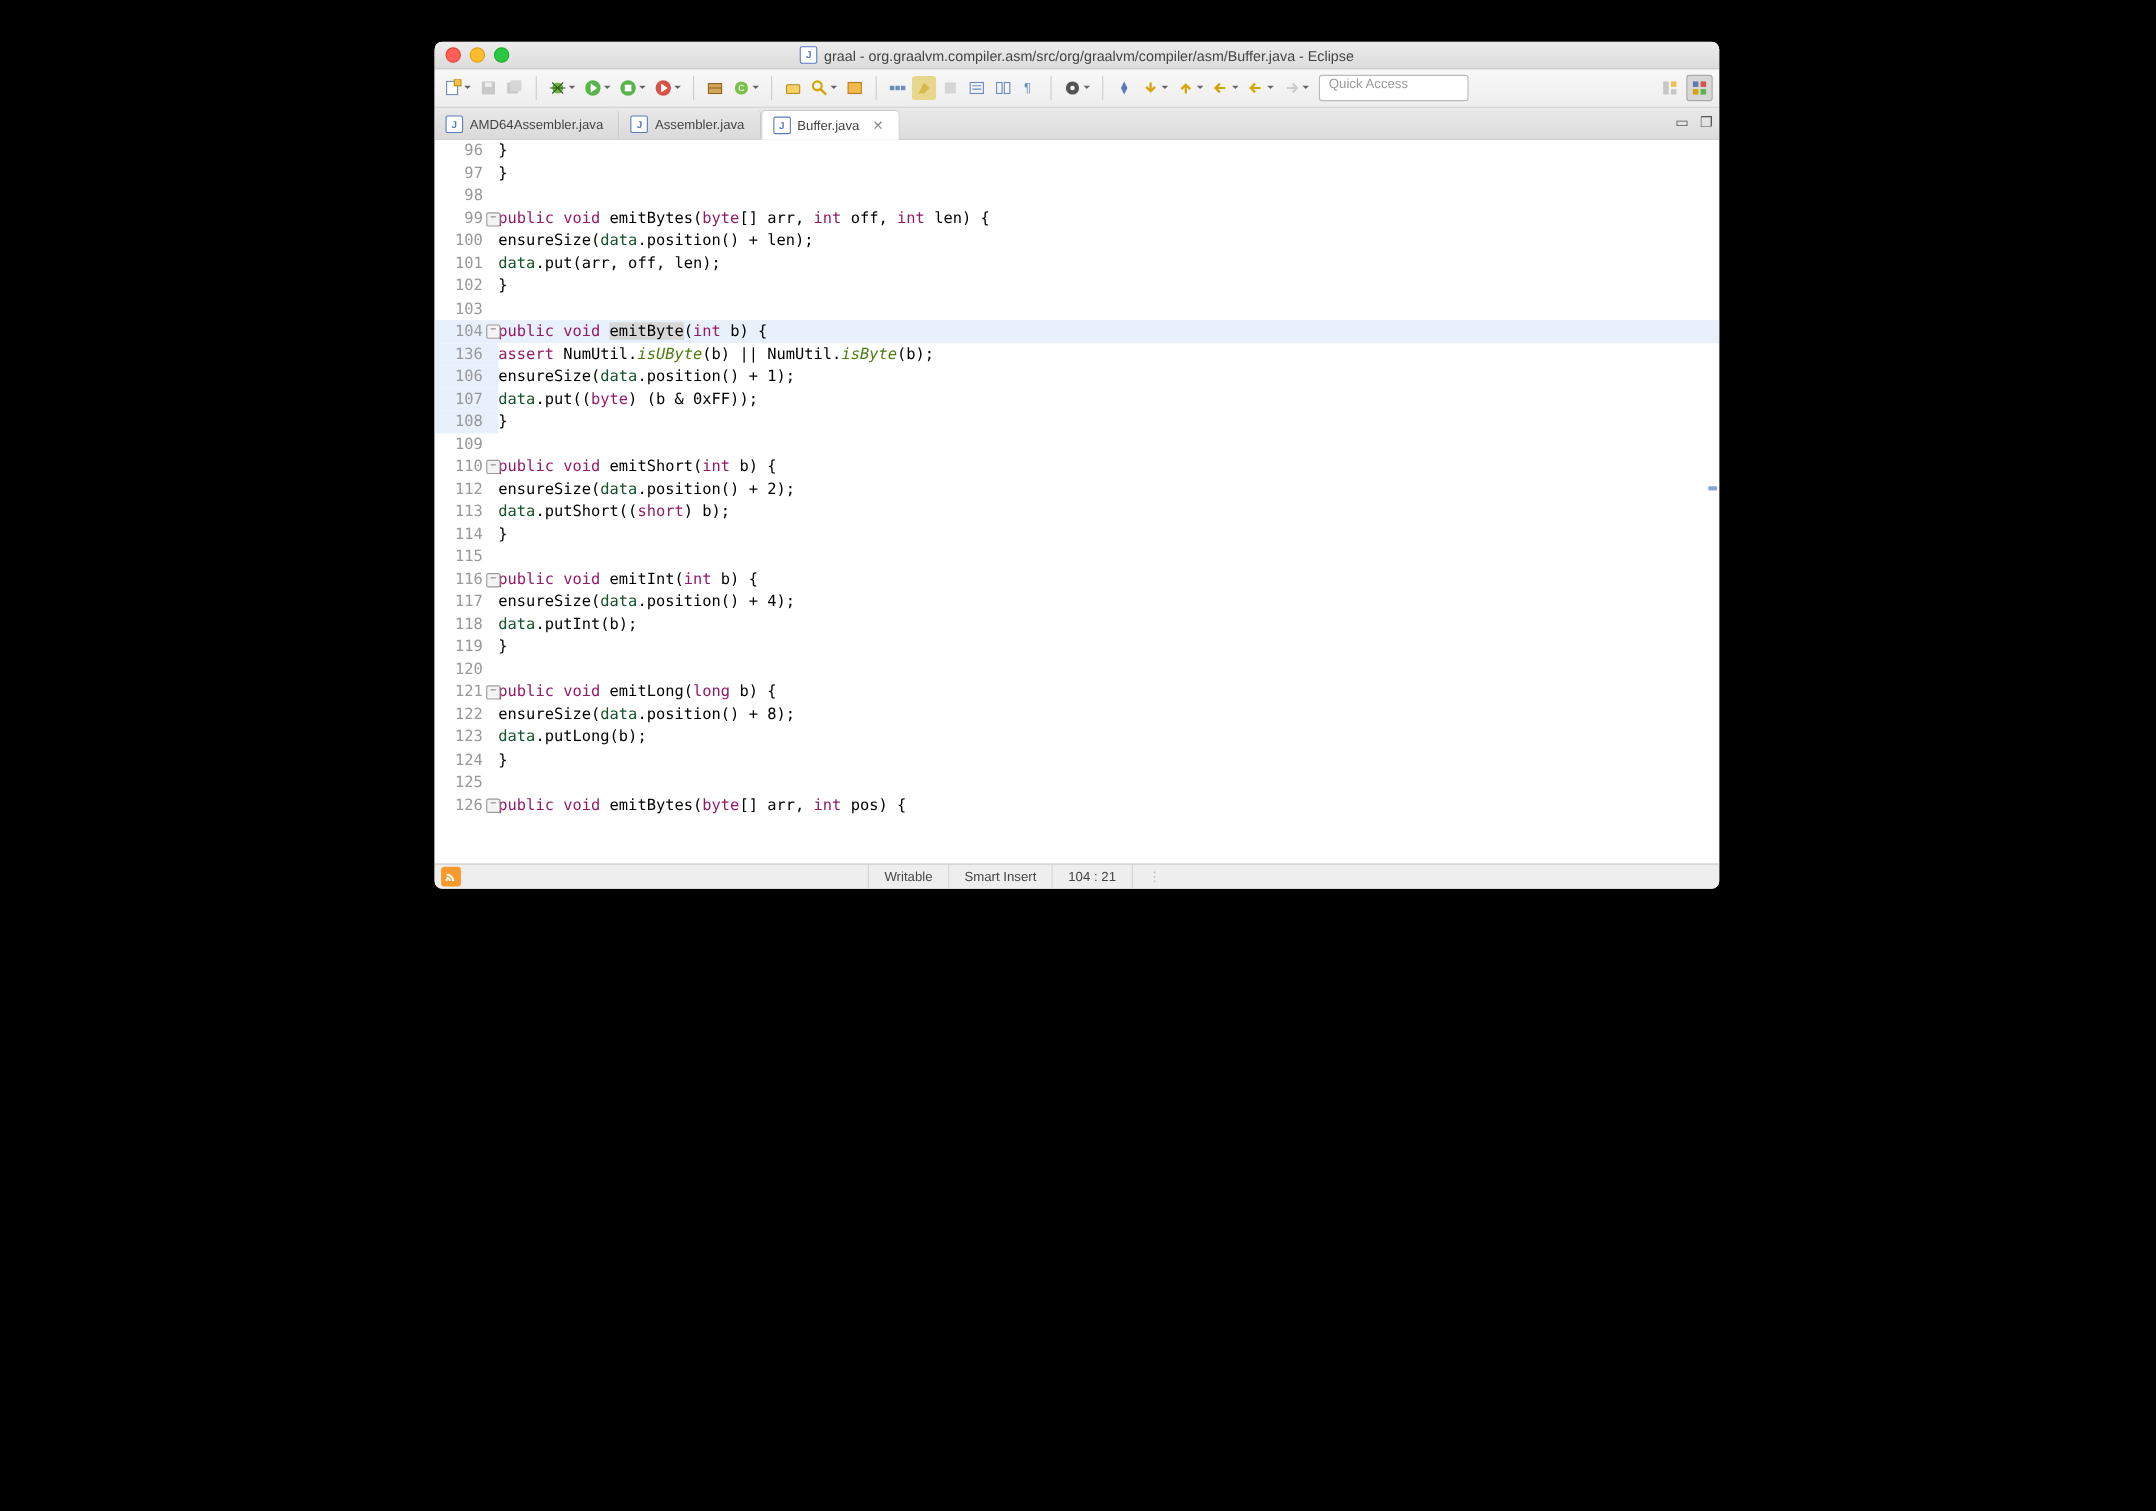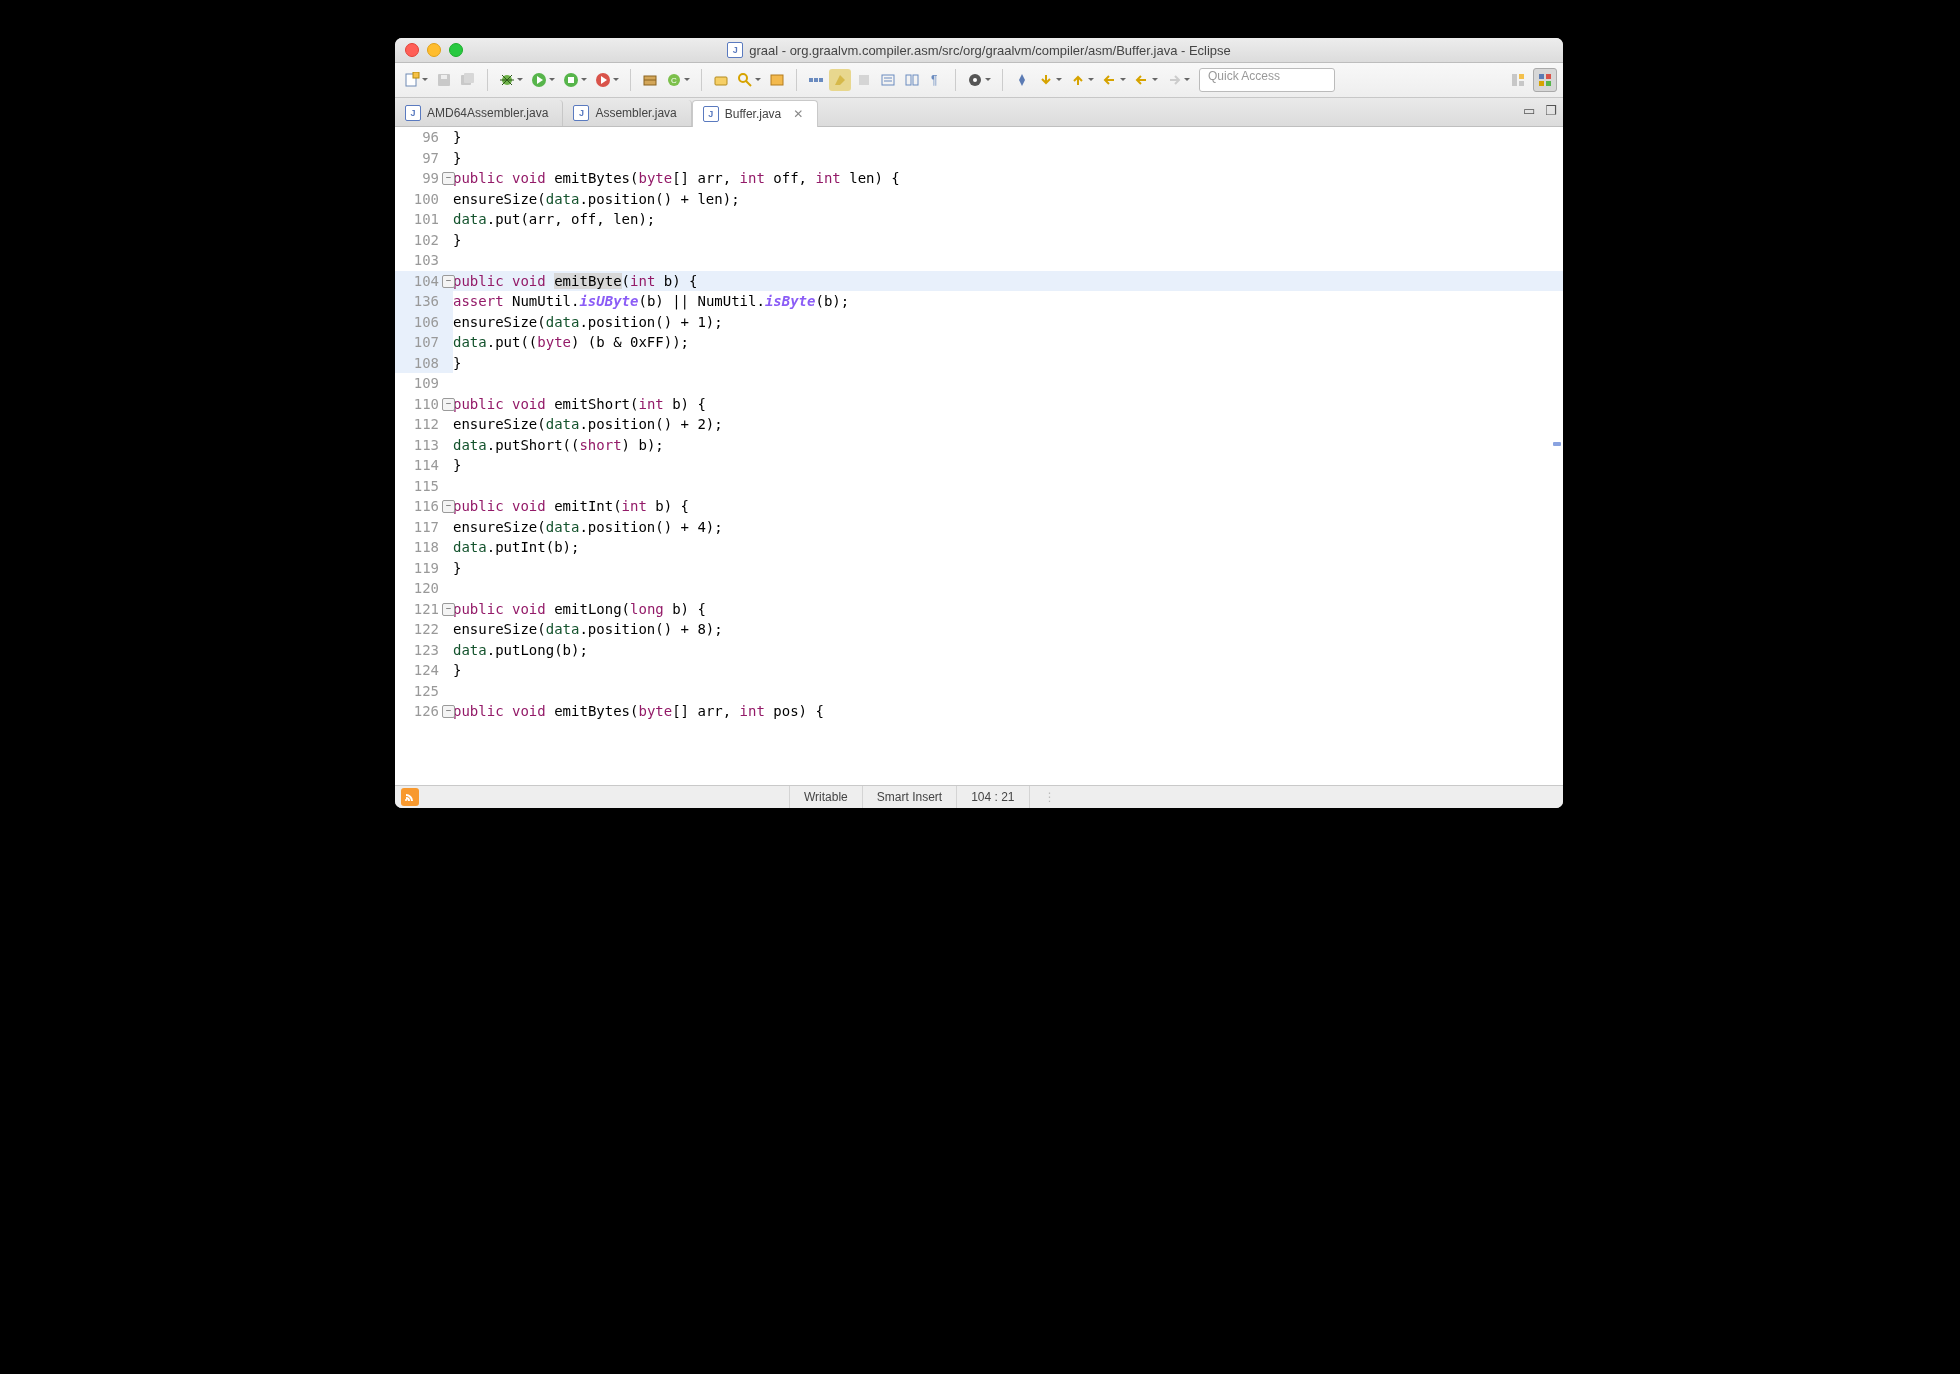--- a/index.html
+++ b/index.html
@@ -26,21 +26,21 @@
   .tabctl{position:absolute;right:6px;top:5px;display:flex;gap:10px;color:#555;}
   .editor{flex:1;display:flex;background:#fff;overflow:hidden;font-family:Menlo,Consolas,monospace;font-size:14px;line-height:20.5px;}
   .row{height:20.5px;display:flex;}
   .ln{width:58px;text-align:right;padding-right:14px;color:#999;position:relative;box-sizing:border-box;}
   .ln.mod{background:#e8f0fb;}
   .fold{position:absolute;right:-2px;top:4px;width:11px;height:11px;border:1px solid #9a9a9a;border-radius:2px;background:#f4f4f4;font-size:9px;line-height:9px;text-align:center;color:#666;}
   .cd{flex:1;}
   .cd.hl{background:#e8f0fb;}
   .k{color:#931a68;font-weight:500;}
   .f{color:#14532d;}
-  .m{font-style:italic;color:#8b5cf6;font-weight:bold;}
+  .m{font-style:italic;color:#4d7c0f;}
   .sel{background:#d8d8d8;margin-top:40px;}
   .status{height:22px;border-top:1px solid #c9c9c9;background:#eee;display:flex;align-items:center;font-size:12px;color:#444;}
   .status .cell{padding:0 14px;border-left:1px solid #d4d4d4;height:100%;display:flex;align-items:center;}
   .rss{width:18px;height:18px;background:#f8992e;border-radius:3px;margin-left:6px;display:flex;align-items:center;justify-content:center;}
   .jicon{width:14px;height:14px;border:1px solid #5a7abf;border-radius:2px;background:#fff;display:inline-flex;align-items:center;justify-content:center;font-family:Arial;font-size:9px;font-weight:bold;color:#5a7abf;}
   svg{display:block;}
   .scrolltrack{position:absolute;right:0;top:0;bottom:0;width:14px;}
   .smark{position:absolute;right:2px;width:8px;height:4px;background:#8aa3e0;border-radius:1px;}
 </style>
 </head>
@@ -262,20 +262,24 @@
         </div>
       <div class="row">
             <div class="ln">96</div>
             <div class="cd">            }</div>
           </div>
           <div class="row">
             <div class="ln">97</div>
             <div class="cd">        }</div>
           </div>
           <div class="row">
+            <div class="ln">98</div>
+            <div class="cd"></div>
+          </div>
+          <div class="row">
             <div class="ln">99<div class="fold">−</div></div>
             <div class="cd">        <span class="k">public</span> <span class="k">void</span> emitBytes(<span class="k">byte</span>[] arr, <span class="k">int</span> off, <span class="k">int</span> len) {</div>
           </div>
           <div class="row">
             <div class="ln">100</div>
             <div class="cd">            ensureSize(<span class="f">data</span>.position() + len);</div>
           </div>
           <div class="row">
             <div class="ln">101</div>
             <div class="cd">            <span class="f">data</span>.put(arr, off, len);</div>

